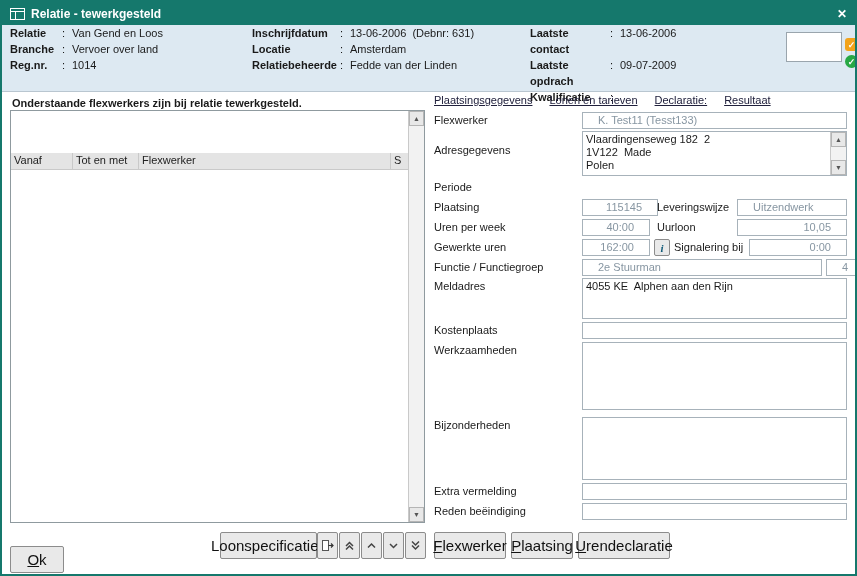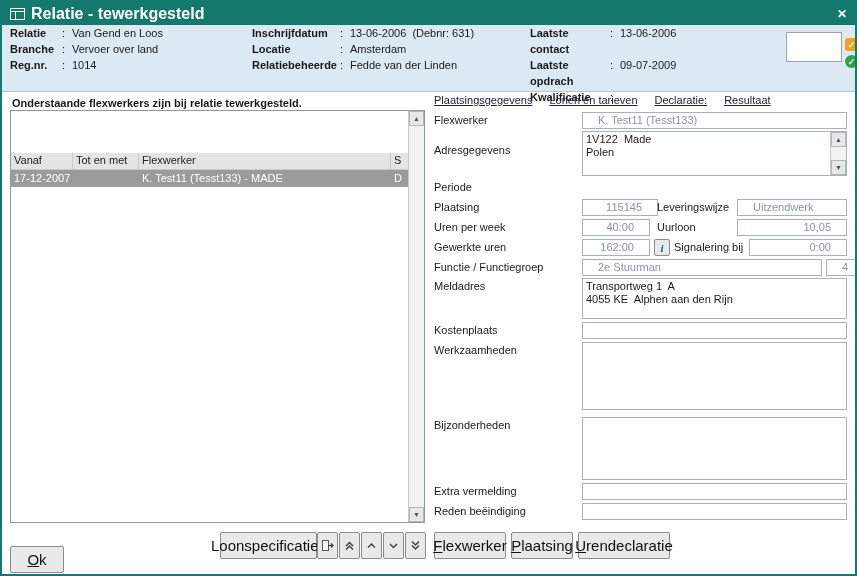--- a/index.html
+++ b/index.html
@@ -5,21 +5,21 @@
   * { margin:0; padding:0; box-sizing:border-box; }
   html,body { background:#ffffff; }
   body { font-family:"Liberation Sans", sans-serif; }
 
   .win { position:relative; width:857px; height:576px; background:#ffffff;
          border:2px solid #15786c; overflow:hidden; font-size:11px; color:#1a1a1a; }
 
   
   .titlebar { position:absolute; left:0; top:0; right:0; height:23px; background:#15786c;
               color:#fff; display:flex; align-items:center; gap:6px; padding:0 8px; }
-  .titlebar .title { flex:1; font-weight:bold; font-size:16px; }
+  .titlebar .title { flex:1; font-weight:bold; font-size:12px; }
   .closex { font-weight:bold; font-size:12px; cursor:default; }
 
   
   .header { position:absolute; left:0; top:23px; right:0; height:67px;
             background:#dde9f2; border-bottom:1px solid #b9c6d0; }
   .hcol { position:absolute; top:0; line-height:16px; }
   .hrow { display:flex; }
   .hl { font-weight:bold; }
   .hv { white-space:pre; }
   .colon { width:10px; text-align:left; }
@@ -153,26 +153,20 @@
   <div class="caption">Onderstaande flexwerkers zijn bij relatie tewerkgesteld.</div>
 
   <div class="listbox">
     <div class="listmain">
       <div class="lhead">
         <span class="c1">Vanaf</span>
         <span class="c2">Tot en met</span>
         <span class="c3">Flexwerker</span>
         <span class="c4">S</span>
       </div>
-      <div class="lrow sel">
-        <span class="c1">17-12-2007</span>
-        <span class="c2"></span>
-        <span class="c3">K. Test11 (Tesst133) - MADE</span>
-        <span class="c4">D</span>
-      </div>
     </div>
     <div class="vscroll">
       <div class="sarr">▲</div>
       <div class="sarr">▼</div>
     </div>
   </div>
 
   <button class="btn" style="left:218px; top:530px; width:97px;">Loonspecificaties</button>
   <button class="btn ico" style="left:315px; top:530px;">
     <span>
@@ -222,20 +216,21 @@
     <span class="tab">Declaratie:</span>
     <span class="tab">Resultaat</span>
   </div>
 
   <span class="lbl" style="top:112px;">Flexwerker</span>
   <div class="fld ro" style="left:580px; top:110px; width:265px;">K. Test11 (Tesst133)</div>
 
   <span class="lbl" style="top:142px;">Adresgegevens</span>
   <div class="area" style="left:580px; top:129px; width:265px; height:45px;">
     <div class="atext">
+      <div>Vlaardingenseweg 182  2</div>
       <div>1V122  Made</div>
       <div>Polen</div>
     </div>
     <div class="vscroll">
       <div class="sarr">▲</div>
       <div class="sarr">▼</div>
     </div>
   </div>
 
   <span class="lbl" style="top:179px;">Periode</span>
@@ -258,21 +253,20 @@
   <span class="lbl" style="left:672px; top:239px;">Signalering bij</span>
   <div class="fld ro num" style="left:747px; top:237px; width:98px;">0:00</div>
 
   <span class="lbl" style="top:259px;">Functie / Functiegroep</span>
   <div class="fld ro" style="left:580px; top:257px; width:240px;">2e Stuurman</div>
   <div class="fld ro ctr" style="left:824px; top:257px; width:21px;">4</div>
 
   <span class="lbl" style="top:278px;">Meldadres</span>
   <div class="area" style="left:580px; top:276px; width:265px; height:41px;">
     <div class="atext">
-      <div>Transportweg 1  A</div>
       <div>4055 KE  Alphen aan den Rijn</div>
     </div>
   </div>
 
   <span class="lbl" style="top:322px;">Kostenplaats</span>
   <div class="fld" style="left:580px; top:320px; width:265px;"></div>
 
   <span class="lbl" style="top:342px;">Werkzaamheden</span>
   <div class="area" style="left:580px; top:340px; width:265px; height:68px;">
     <div class="atext"></div>

